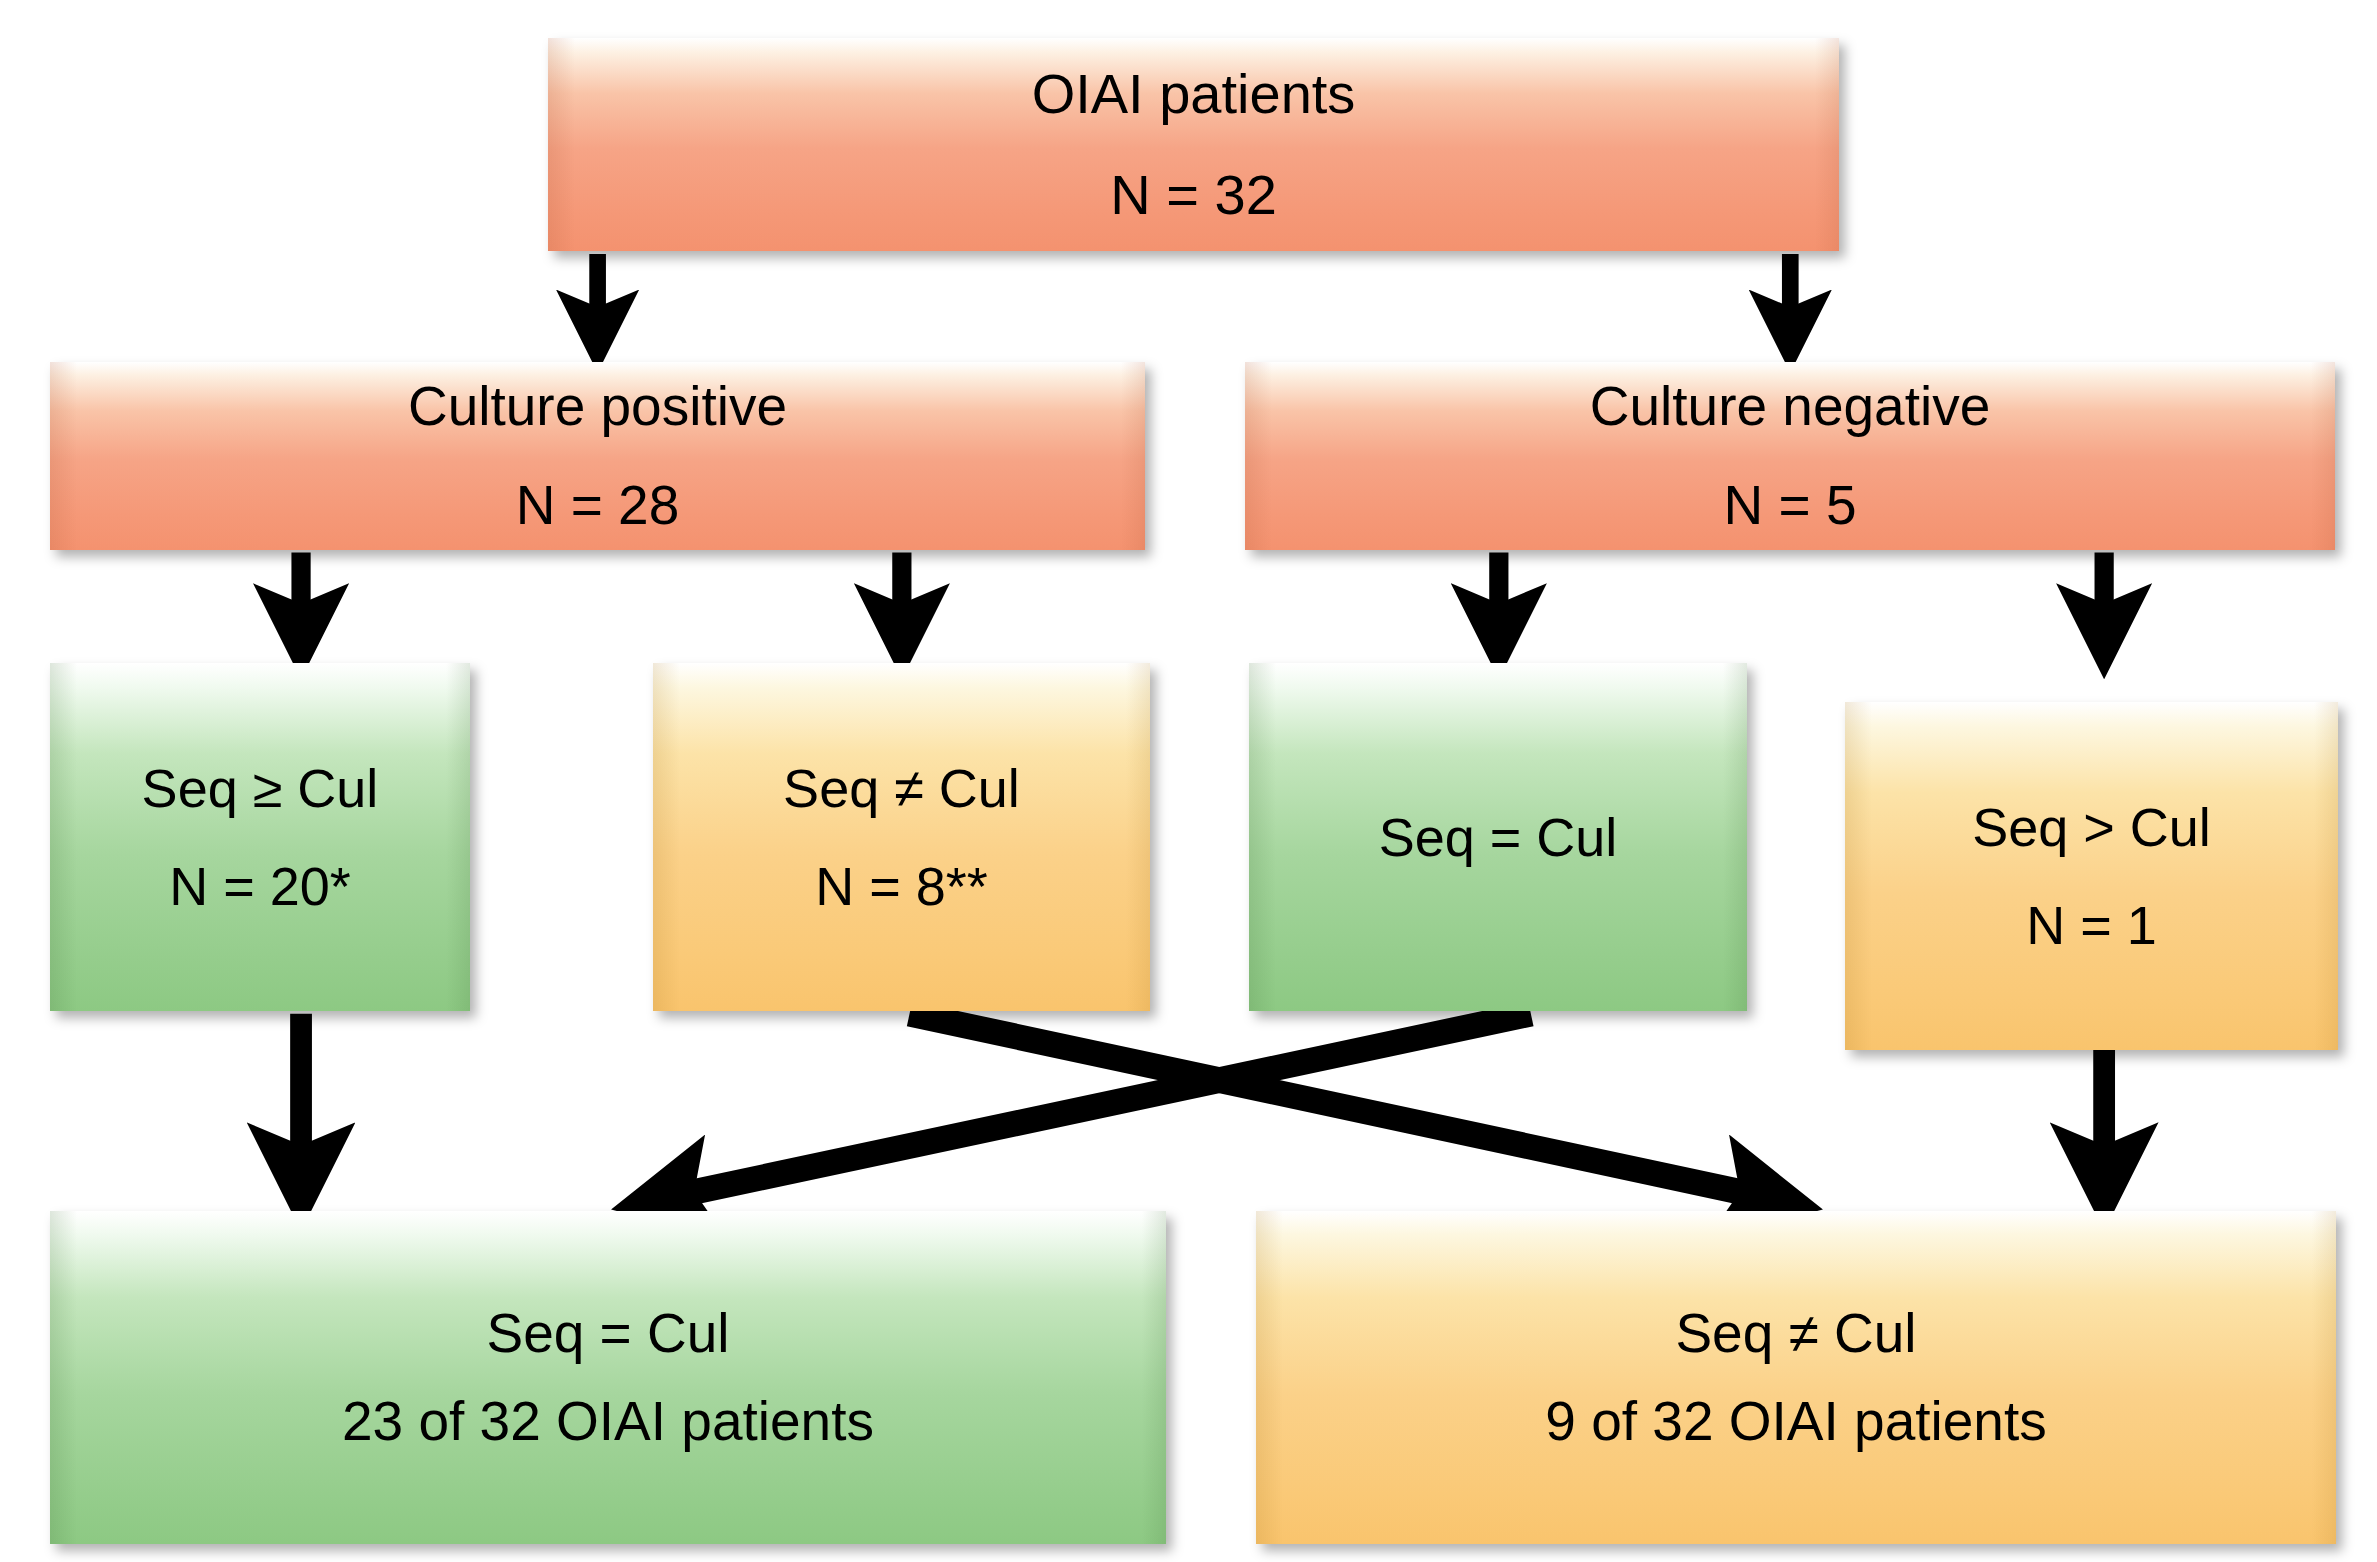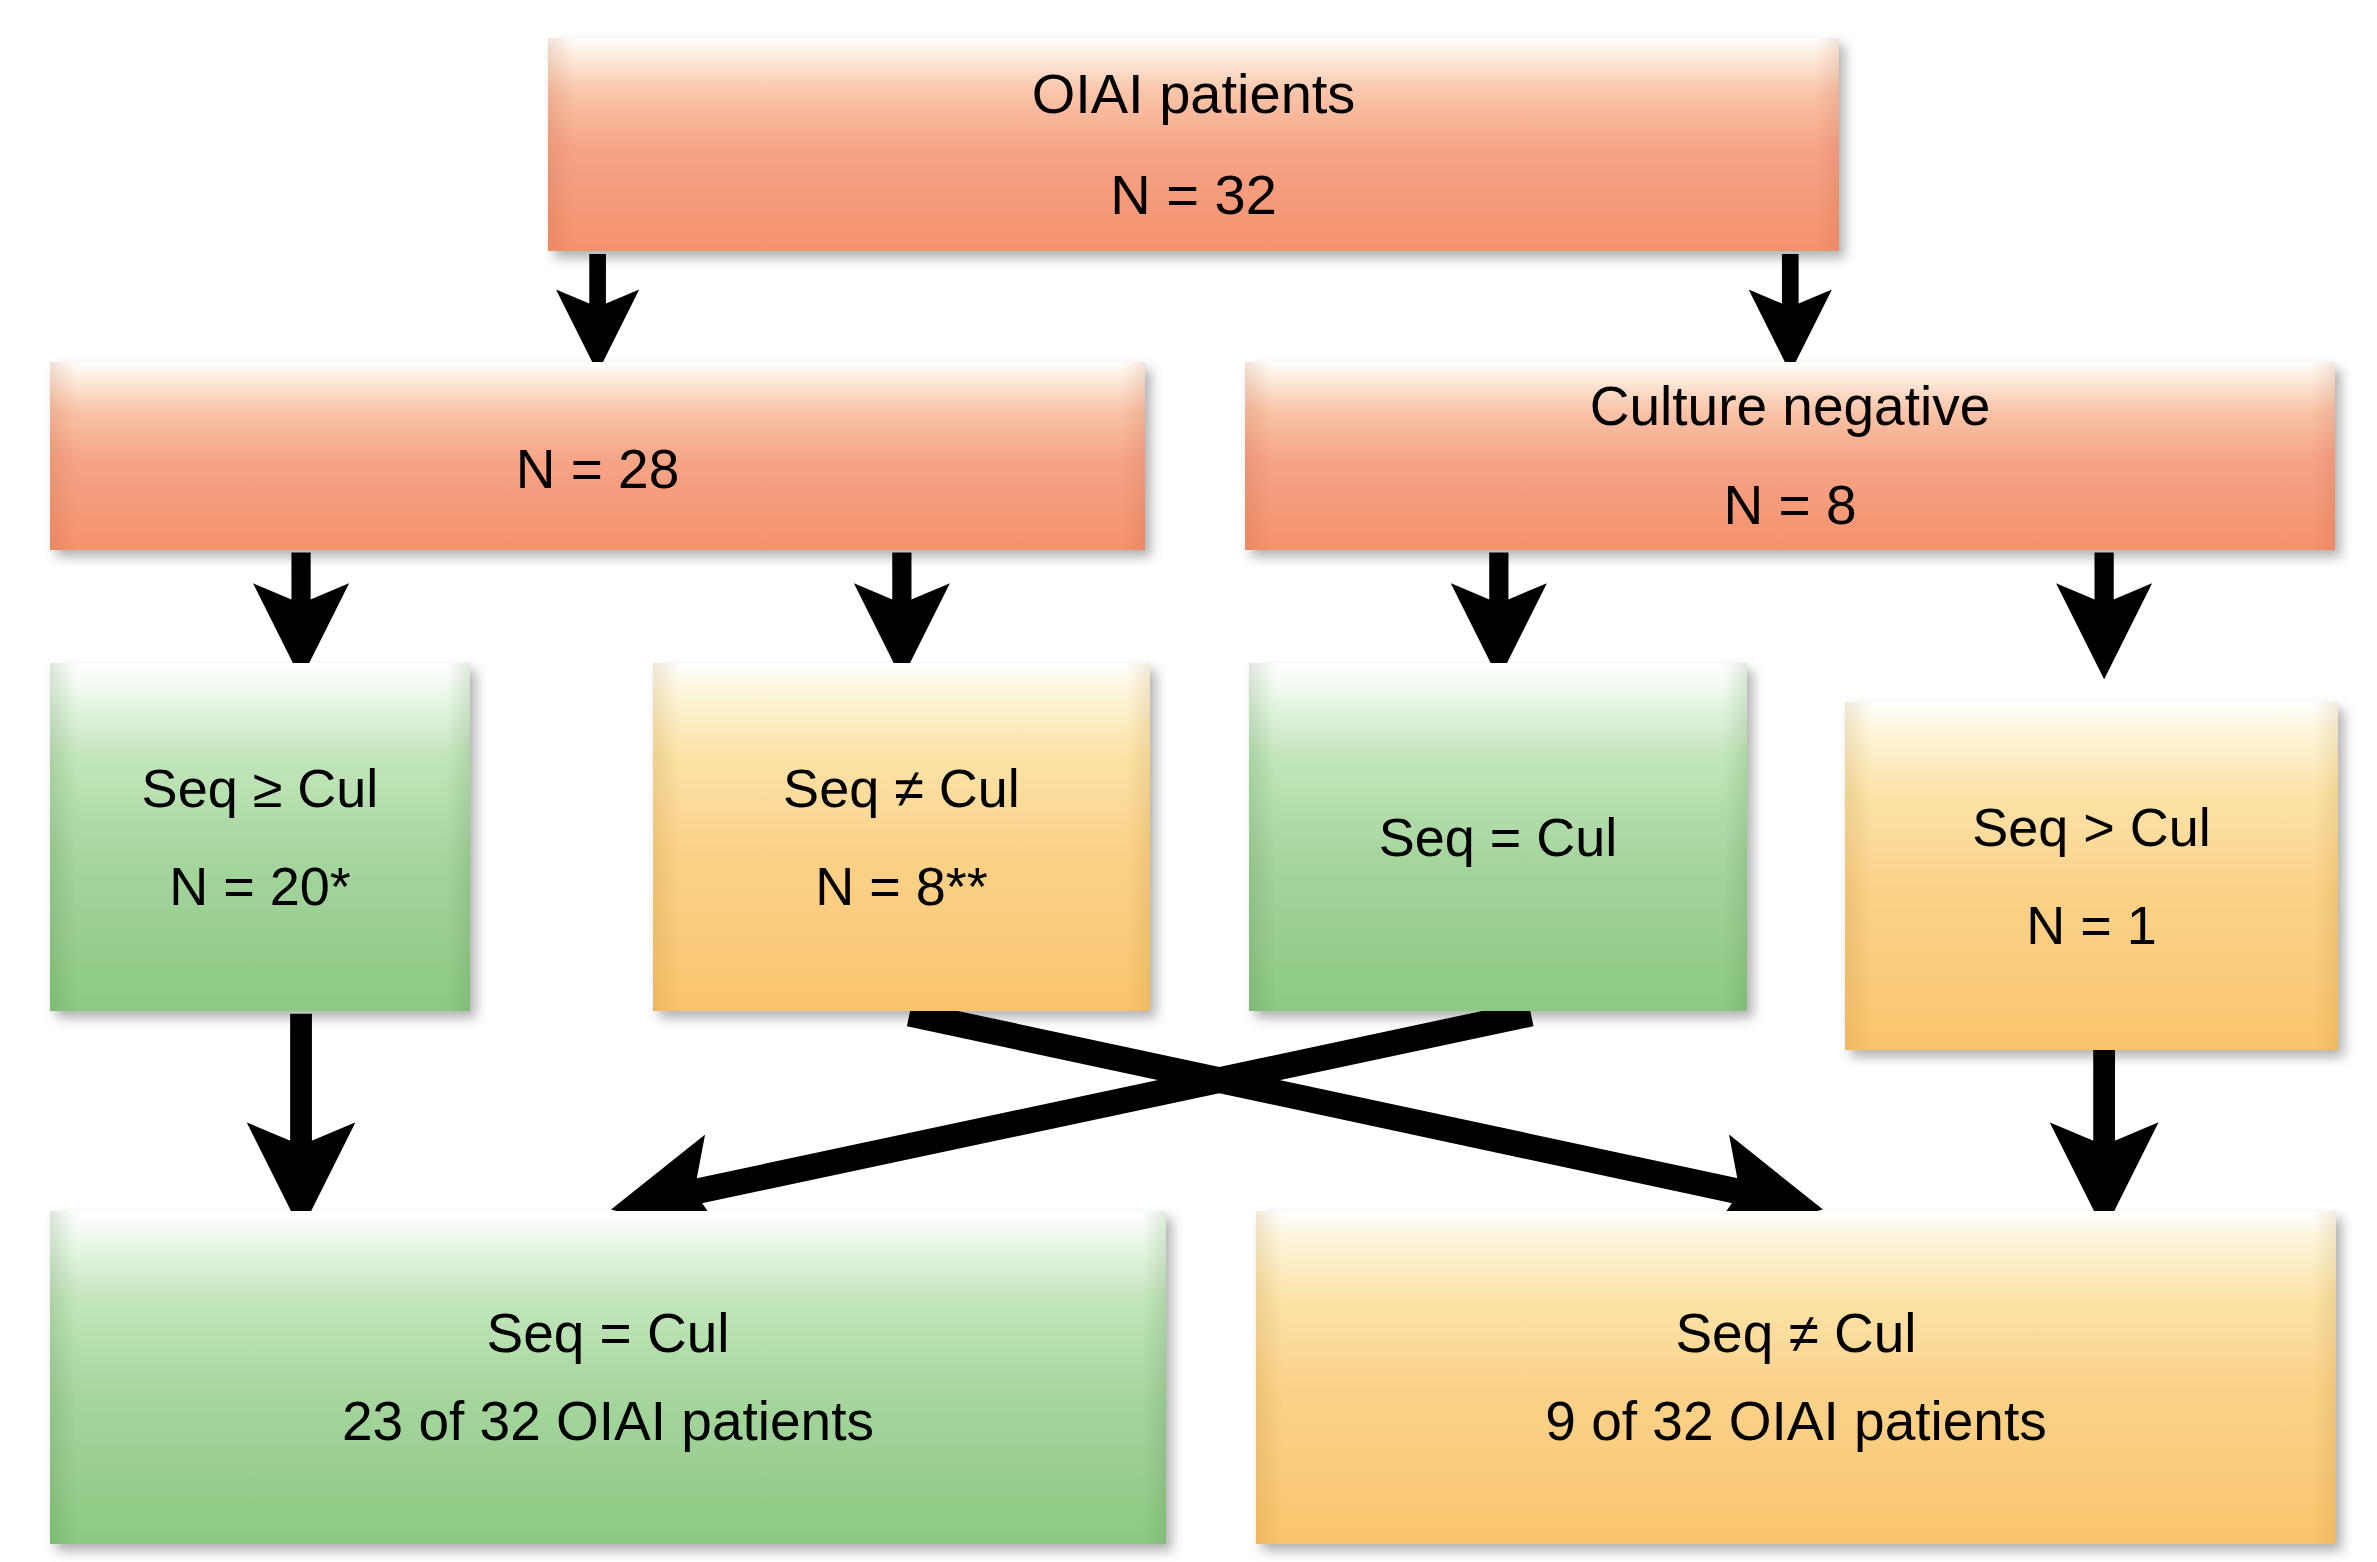--- a/index.html
+++ b/index.html
@@ -158,30 +158,31 @@
     <span class="txt">
       <span class="line1">OIAI patients</span>
       <span class="line2">N = 32</span>
     </span>
   </div>
 
   <div class="node salmon row2" style="left:50px; top:362px; width:1095px; height:188px;">
     <span class="face"></span>
     <span class="bevel"></span>
     <span class="txt">
+      <span class="line1">Culture positive</span>
       <span class="line2">N = 28</span>
     </span>
   </div>
 
   <div class="node salmon row2" style="left:1245px; top:362px; width:1090px; height:188px;">
     <span class="face"></span>
     <span class="bevel"></span>
     <span class="txt">
       <span class="line1">Culture negative</span>
-      <span class="line2">N = 8</span>
+      <span class="line2">N = 5</span>
     </span>
   </div>
 
   <div class="node green row3" style="left:50px; top:663px; width:420px; height:348px;">
     <span class="face"></span>
     <span class="bevel"></span>
     <span class="txt">
       <span class="line1">Seq ≥ Cul</span>
       <span class="line2">N = 20*</span>
     </span>

